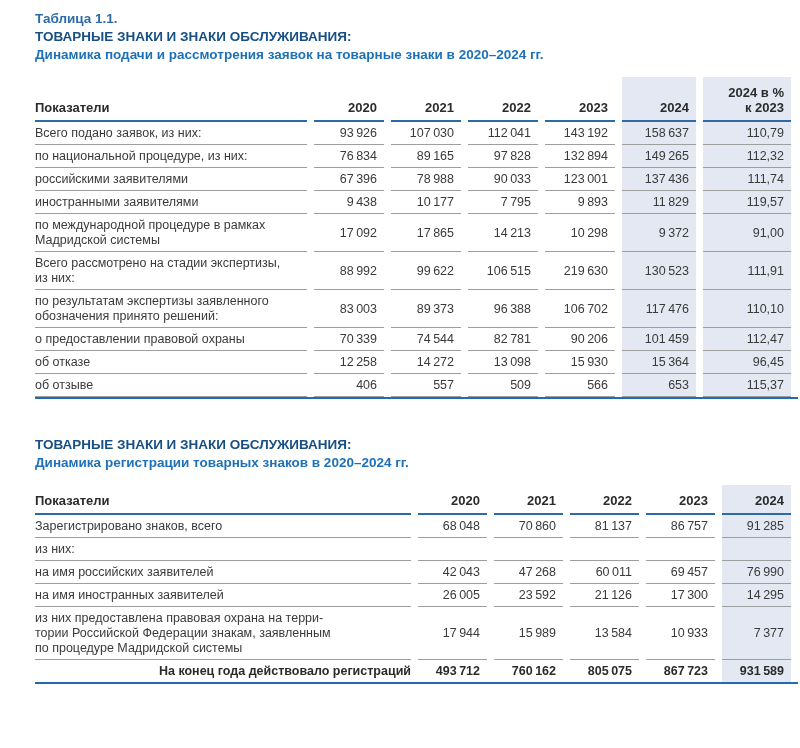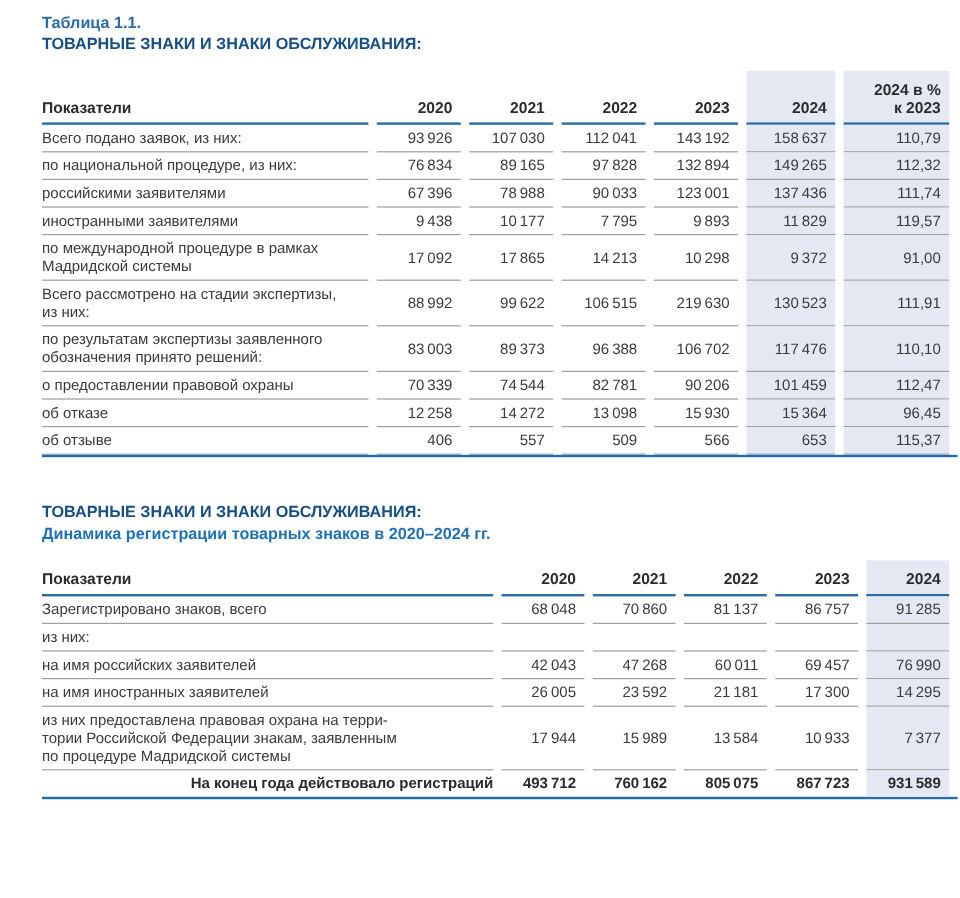--- a/index.html
+++ b/index.html
@@ -42,20 +42,21 @@
 </style>
 </head>
 <body>
 
 <div class="page">
 
   <section>
     <div class="titles">
       <div class="t-label">Таблица 1.1.</div>
       <div class="t-heading">ТОВАРНЫЕ ЗНАКИ И ЗНАКИ ОБСЛУЖИВАНИЯ:</div>
+      <div class="t-subtitle">Динамика подачи и рассмотрения заявок на товарные знаки в 2020–2024 гг.</div>
     </div>
     <div class="tblwrap" id="tbl1">
         <table class="tbl">
           <colgroup>
             <col style="width: 272px;">
             <col style="width: 70px;">
             <col style="width: 70px;">
             <col style="width: 70px;">
             <col style="width: 70px;">
             <col style="width: 74px;">
@@ -219,21 +220,21 @@
               <td class="num">42 043</td>
               <td class="num">47 268</td>
               <td class="num">60 011</td>
               <td class="num">69 457</td>
               <td class="num shade">76 990</td>
             </tr>
             <tr>
               <td class="label ind1">на имя иностранных заявителей</td>
               <td class="num">26 005</td>
               <td class="num">23 592</td>
-              <td class="num">21 181</td>
+              <td class="num">21 126</td>
               <td class="num">17 300</td>
               <td class="num shade">14 295</td>
             </tr>
             <tr>
               <td class="label ind2">из них предоставлена правовая охрана на терри-
 тории Российской Федерации знакам, заявленным
 по процедуре Мадридской системы</td>
               <td class="num">17 944</td>
               <td class="num">15 989</td>
               <td class="num">13 584</td>

